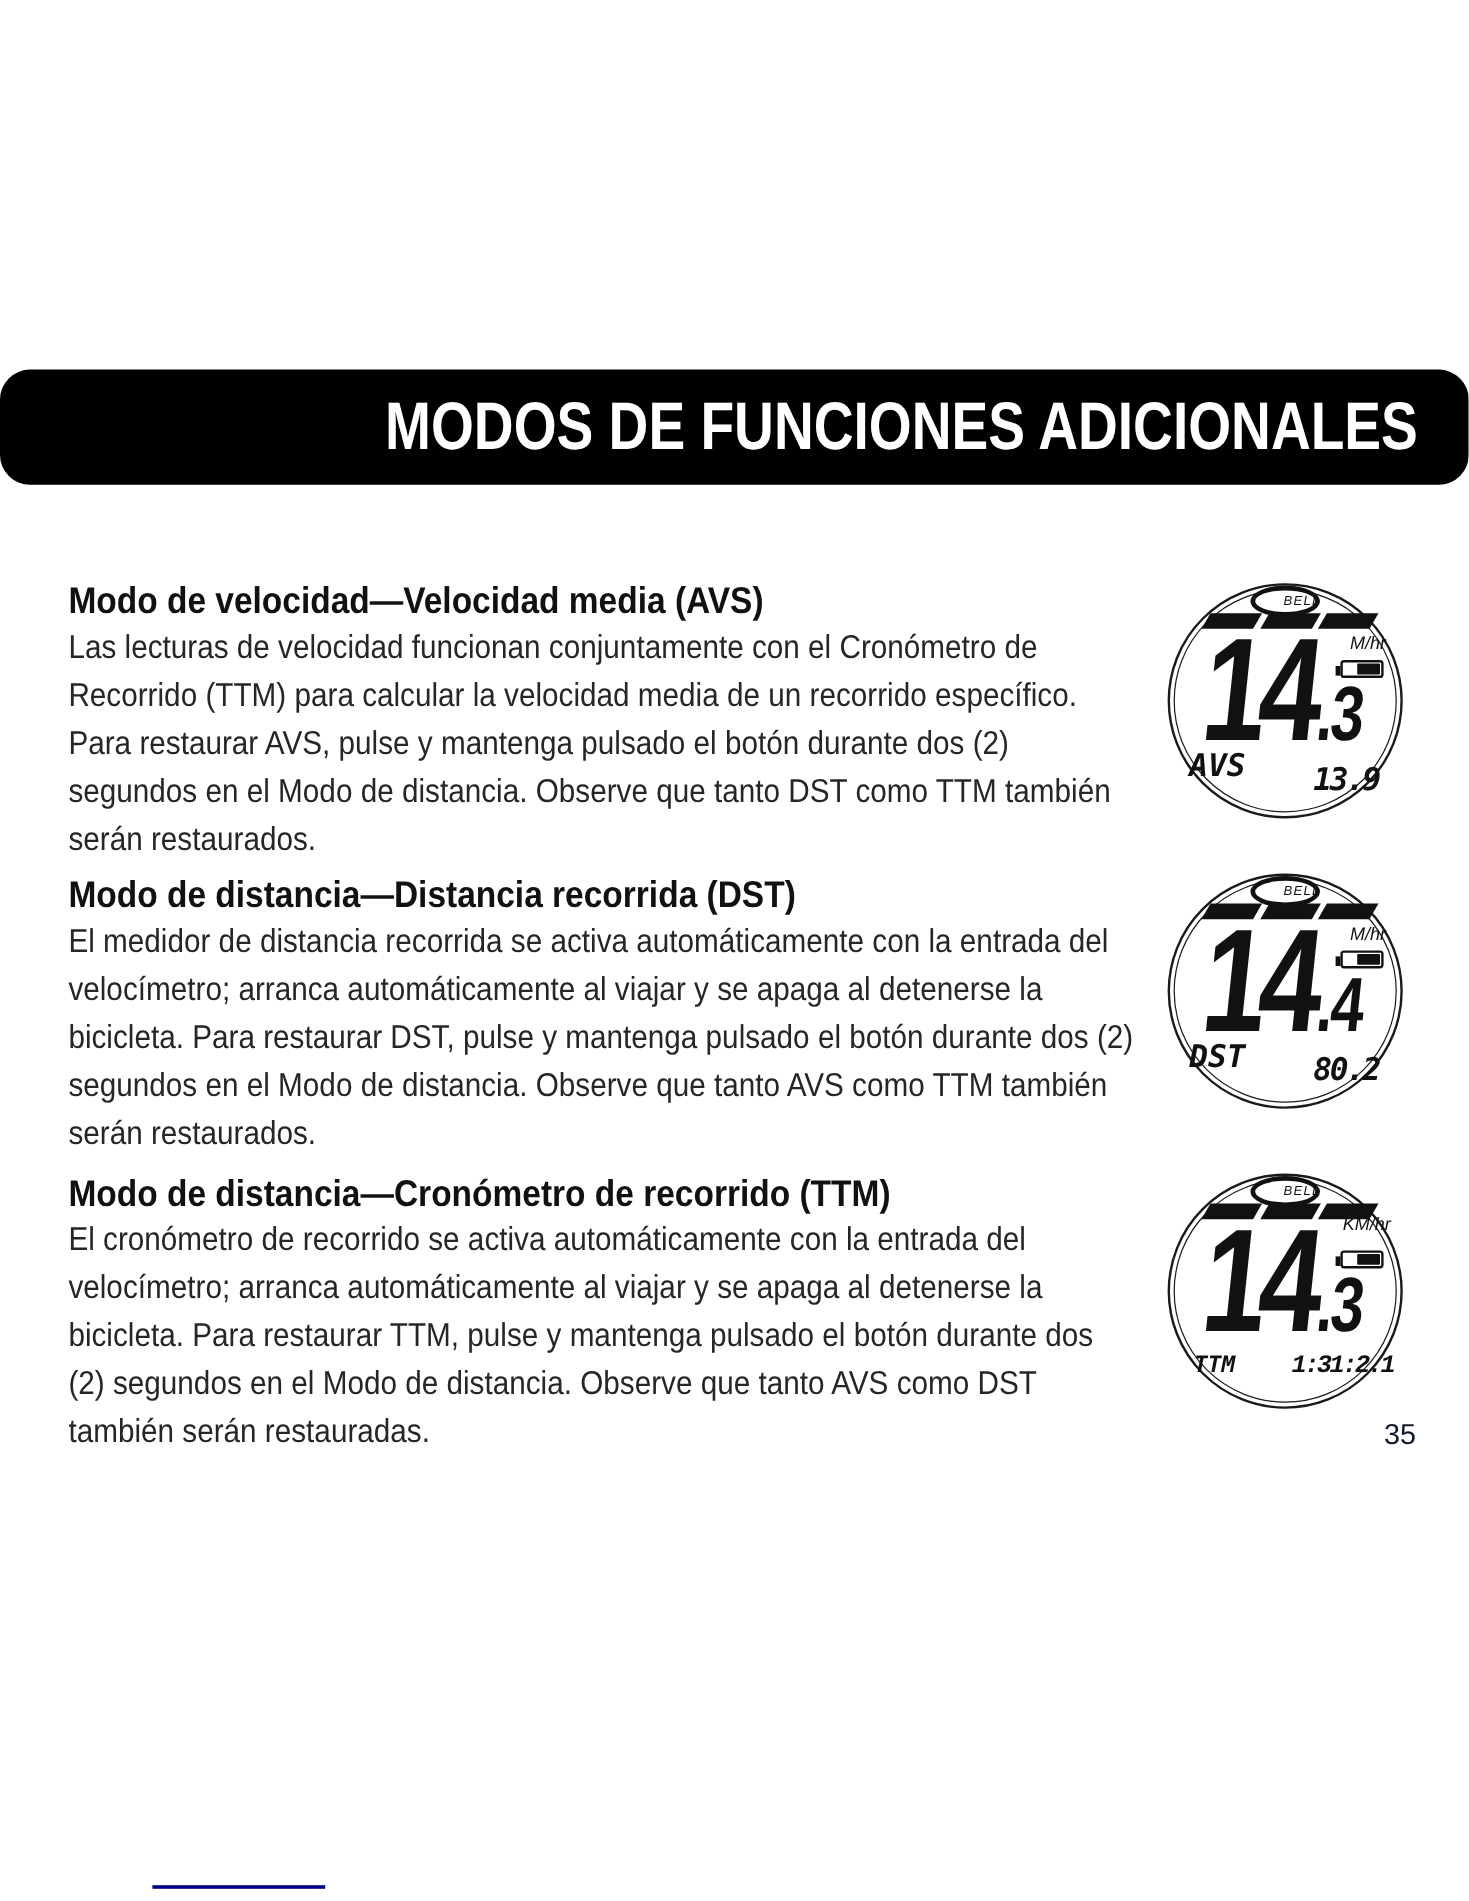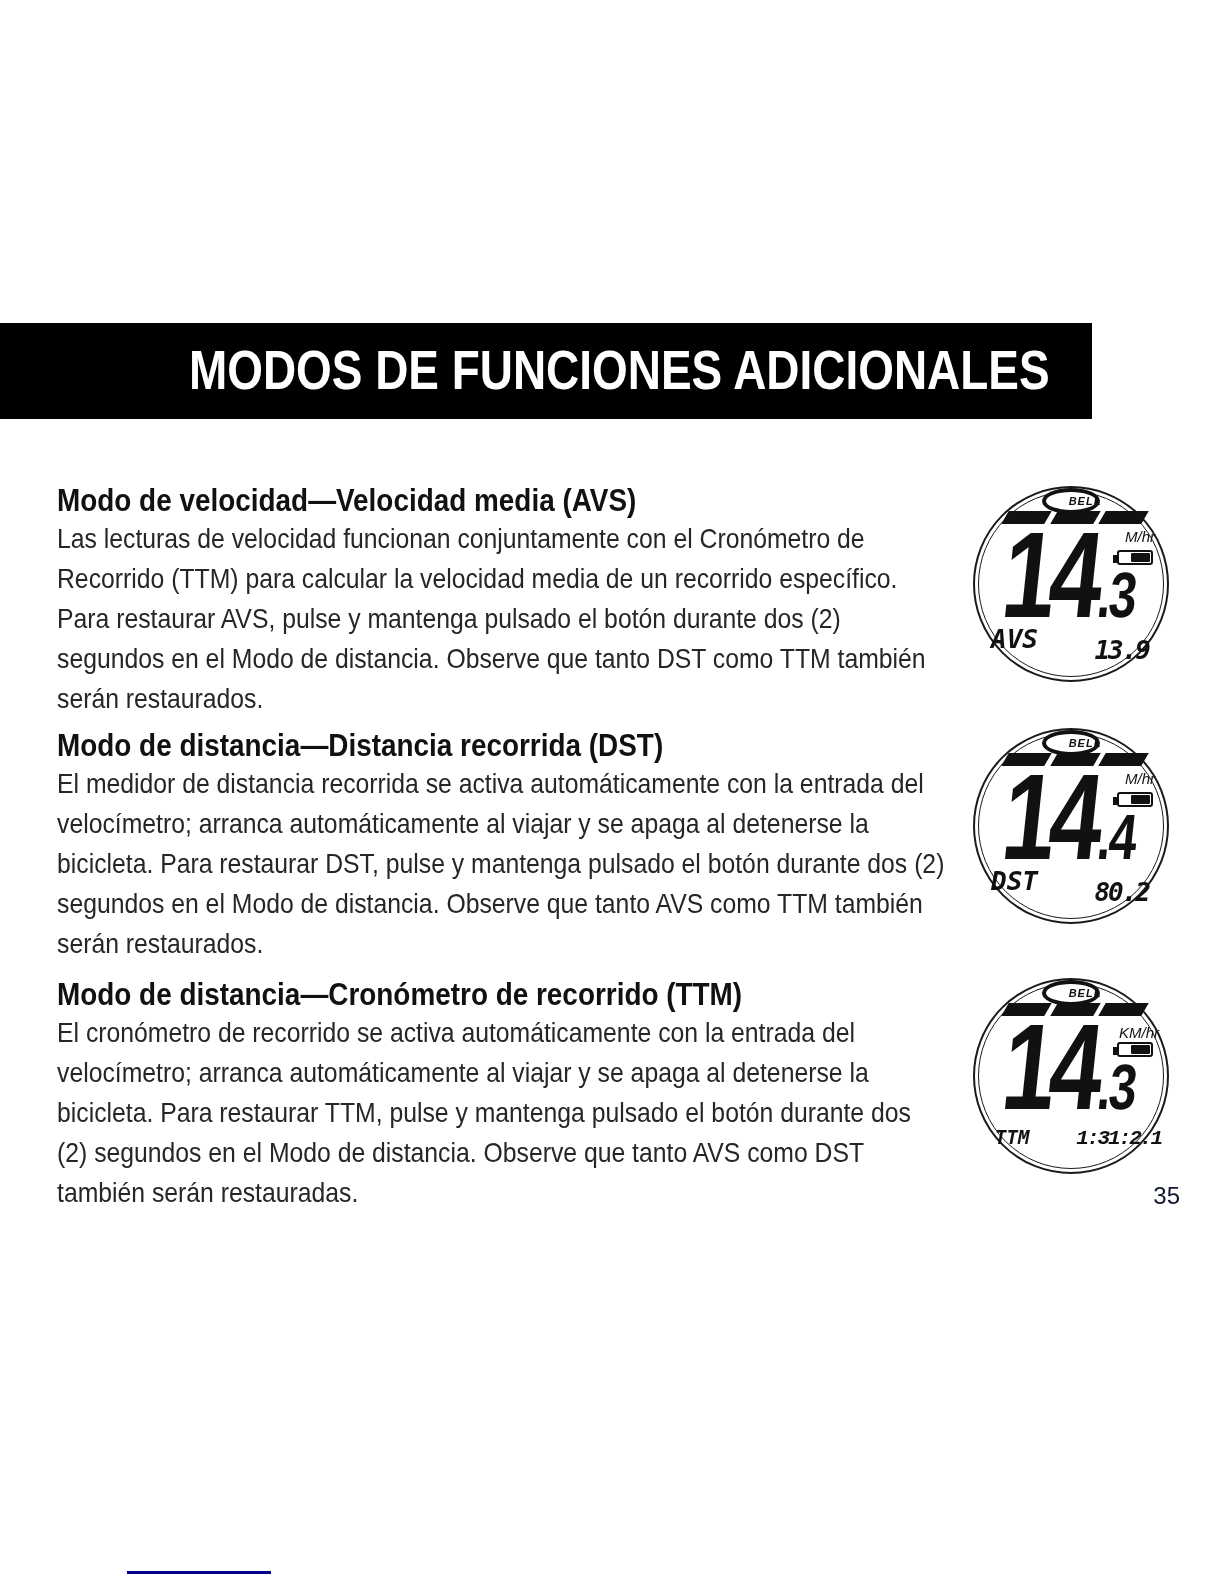--- a/index.html
+++ b/index.html
@@ -3,21 +3,21 @@
 <meta charset="utf-8">
 <style>
   * { margin:0; padding:0; box-sizing:border-box; }
   html,body { background:#ffffff; }
   .page {
     position:relative; width:1224px; height:1584px; background:#ffffff;
     overflow:hidden; font-family:"Liberation Sans", sans-serif; color:#1f1f1f;
   }
 
   
-  .banner { position:absolute; left:0; top:323px; width:1092px; height:96px; background:#000000; }
+  .banner { position:absolute; left:0; top:308px; width:1224px; height:96px; background:#000000;border-radius:25px; }
   .banner-title {
     position:absolute; right:42px; top:50%;
     transform:translateY(-52%) scaleX(0.82); transform-origin:100% 50%;
     color:#ffffff; font-size:56px; font-weight:bold; white-space:nowrap; letter-spacing:0;
   }
 
   
   .section {
     position:absolute; left:57px; width:990px;
     transform:scaleX(0.9); transform-origin:0 0;
@@ -34,38 +34,38 @@
     border:2px solid #1a1a1a; border-radius:50%; background:#ffffff; color:#111111;
   }
   .lcd::before { content:""; position:absolute; inset:3px; border:1px solid #1a1a1a; border-radius:50%; }
   .lcd-1 { top:486px; } .lcd-2 { top:728px; } .lcd-3 { top:978px; }
 
   .bell-logo {
     position:absolute; top:0px; left:50%; transform:translateX(-50%);
     width:58px; height:26px; background:#ffffff; border:4px solid #111111; border-radius:50%;
     display:flex; align-items:center; justify-content:center; z-index:2;
   }
-  .bell-logo span { font-size:11px; font-weight:bold; letter-spacing:1px; font-style:italic;margin-left:28px; }
+  .bell-logo span { font-size:11px; font-weight:normal; letter-spacing:1px; font-style:italic;margin-left:28px; }
 
   .seg-bars { position:absolute; top:23px; left:30px; width:140px; height:13px; display:flex; gap:6px; }
   .seg-bars i { flex:1; background:#111111; transform:skewX(-30deg); }
 
   .lcd-main {
     position:absolute; left:22px; top:26px; display:flex; align-items:baseline;
     transform:skewX(-6deg) scaleX(0.78); transform-origin:0 100%;
     font-weight:bold; color:#111111; white-space:nowrap;
   }
   .lcd-main .big  { font-size:122px; line-height:1; letter-spacing:-8px; }
   .lcd-main .frac { font-size:64px; line-height:1; margin-left:4px; letter-spacing:-3px; }
 
   .lcd-unit {
     position:absolute; right:12px; top:40px;
     font-size:15px; font-weight:normal; font-style:italic; white-space:nowrap;
   }
-  .lcd-3 .lcd-unit { right:8px; top:44px; }
+  .lcd-3 .lcd-unit { right:8px; top:32px; }
 
   .battery { position:absolute; right:14px; top:62px; width:36px; height:15px; border:2px solid #111111; border-radius:3px; }
   .battery::before { content:""; position:absolute; left:-6px; top:2.5px; width:4px; height:8px; background:#111111; }
   .battery::after  { content:""; position:absolute; right:1px; top:1px; bottom:1px; width:58%; background:#111111; border-radius:1px; }
 
   .lcd-mode {
     position:absolute; left:16px; bottom:26px;
     font-family:"DejaVu Sans Mono", monospace; font-weight:bold; font-style:italic;
     font-size:26px; letter-spacing:0px;
   }

